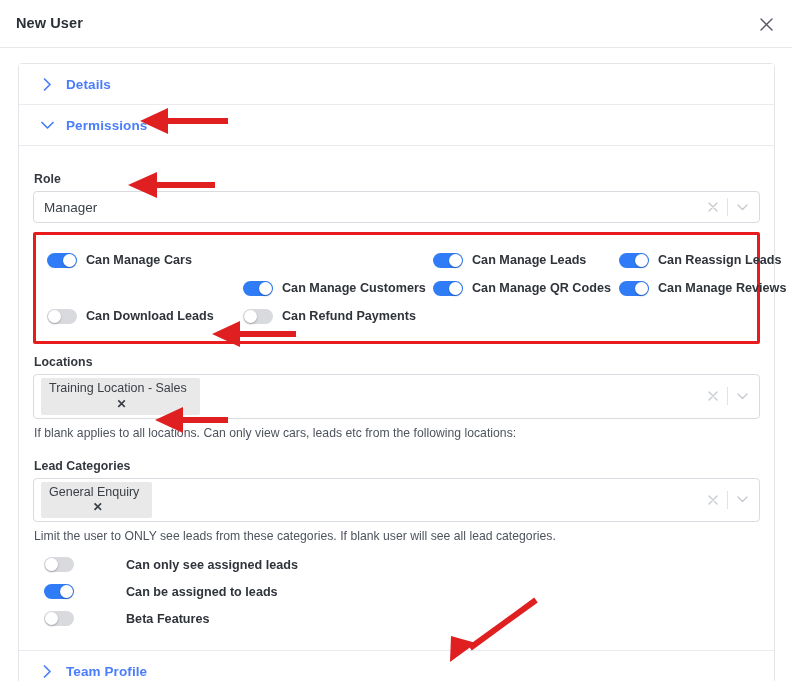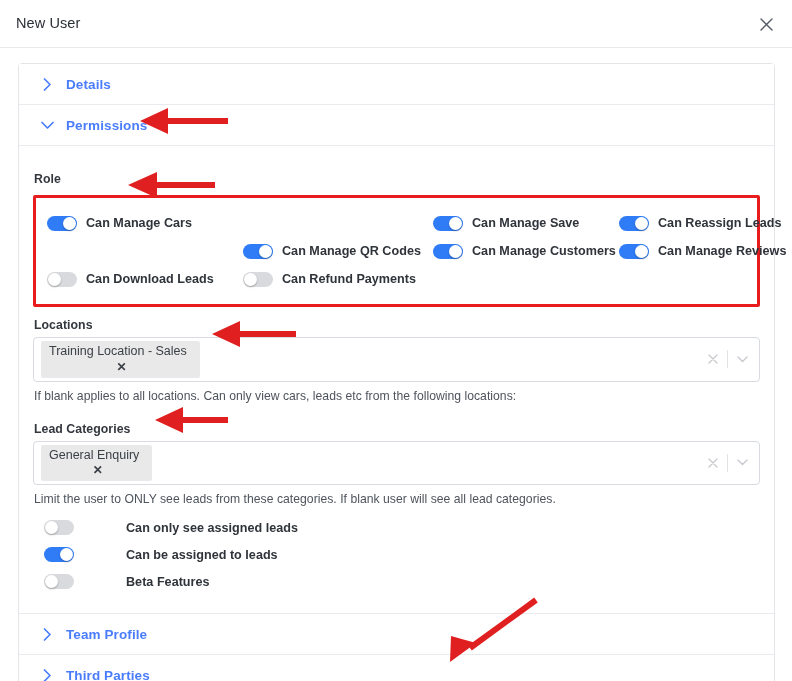--- a/index.html
+++ b/index.html
@@ -17,20 +17,21 @@
     background: #ffffff;
   }
 
   
   .modal-header {
     position: absolute;
     left: 0; top: 0;
     width: 792px; height: 48px;
     border-bottom: 1px solid #e6e8ec;
     background: #fff;
+    font-weight: bold;
   }
   .modal-title {
     position: absolute;
     left: 16px; top: 15px;
     font-size: 14.5px;
     color: #2b2f36;
     letter-spacing: .1px;
   }
   .close-btn {
     position: absolute;
@@ -263,55 +264,71 @@
         <svg width="13" height="9" viewBox="0 0 13 9">
             <path d="M1 1.5 L6.5 7 L12 1.5" stroke="#4a7dfc" stroke-width="1.7" fill="none" stroke-linecap="round" stroke-linejoin="round"></path>
           </svg>
       </span>
       <span class="acc-label">Permissions</span>
     </div>
 
     <div class="acc-body">
 
       <div class="field-label">Role</div>
+      <div class="select plain">
+        <span class="sel-value">Manager</span>
+        <span class="sel-actions">
+          <span class="sel-x">
+            <svg width="10" height="10" viewBox="0 0 10 10">
+                <path d="M1 1 L9 9 M9 1 L1 9" stroke="#c6c9ce" stroke-width="1.3" fill="none" stroke-linecap="round"></path>
+              </svg>
+          </span>
+          <span class="sel-divider"></span>
+          <span class="sel-caret">
+            <svg width="11" height="7" viewBox="0 0 11 7">
+                <path d="M1 1 L5.5 5.5 L10 1" stroke="#c6c9ce" stroke-width="1.4" fill="none" stroke-linecap="round" stroke-linejoin="round"></path>
+              </svg>
+          </span>
+        </span>
+      </div>
 
       <div class="perm-grid">
 
         <div class="tg-row">
           <span class="switch on">
               <span class="knob"></span>
             </span>
           <span class="tg-label">Can Manage Cars</span>
         </div>
         <div class="tg-row empty"></div>
         <div class="tg-row">
           <span class="switch on">
               <span class="knob"></span>
             </span>
-          <span class="tg-label">Can Manage Save</span>
+          <span class="tg-label">Can Manage Leads</span>
         </div>
         <div class="tg-row">
           <span class="switch on">
               <span class="knob"></span>
             </span>
           <span class="tg-label">Can Reassign Leads</span>
         </div>
 
         <div class="tg-row empty"></div>
         <div class="tg-row">
           <span class="switch on">
               <span class="knob"></span>
             </span>
+          <span class="tg-label">Can Manage Customers</span>
+        </div>
+        <div class="tg-row">
+          <span class="switch on">
+              <span class="knob"></span>
+            </span>
           <span class="tg-label">Can Manage QR Codes</span>
-        </div>
-        <div class="tg-row">
-          <span class="switch on">
-              <span class="knob"></span>
-            </span>
-          <span class="tg-label">Can Manage Customers</span>
         </div>
         <div class="tg-row">
           <span class="switch on">
               <span class="knob"></span>
             </span>
           <span class="tg-label">Can Manage Reviews</span>
         </div>
 
         <div class="tg-row">
           <span class="switch">

